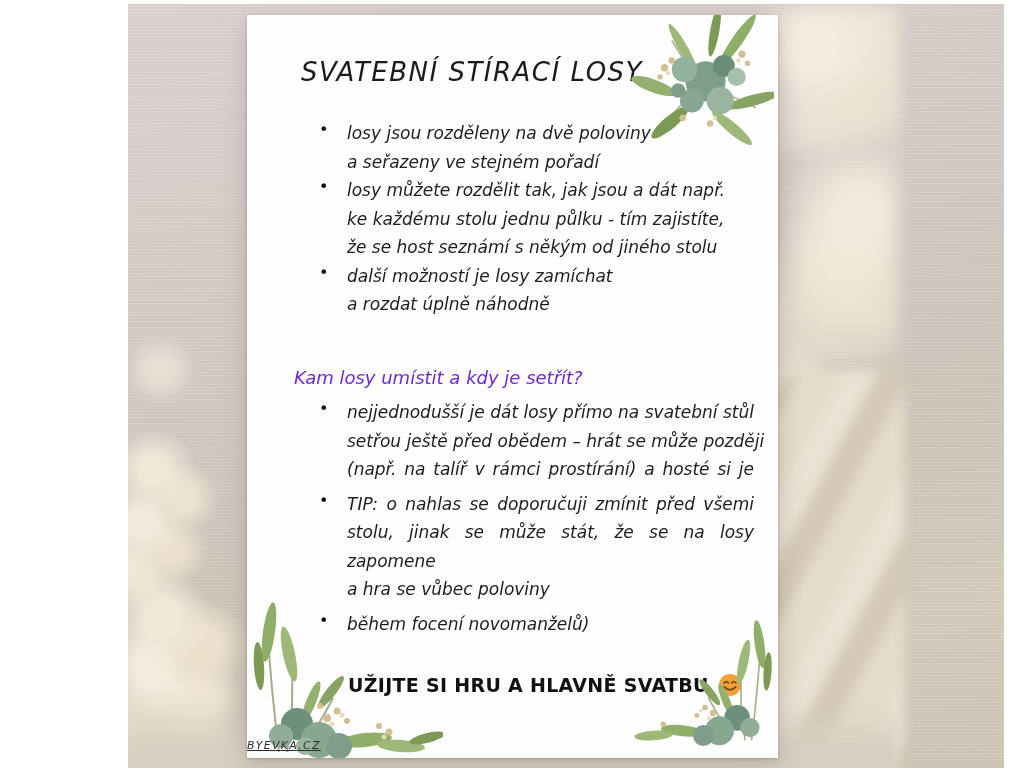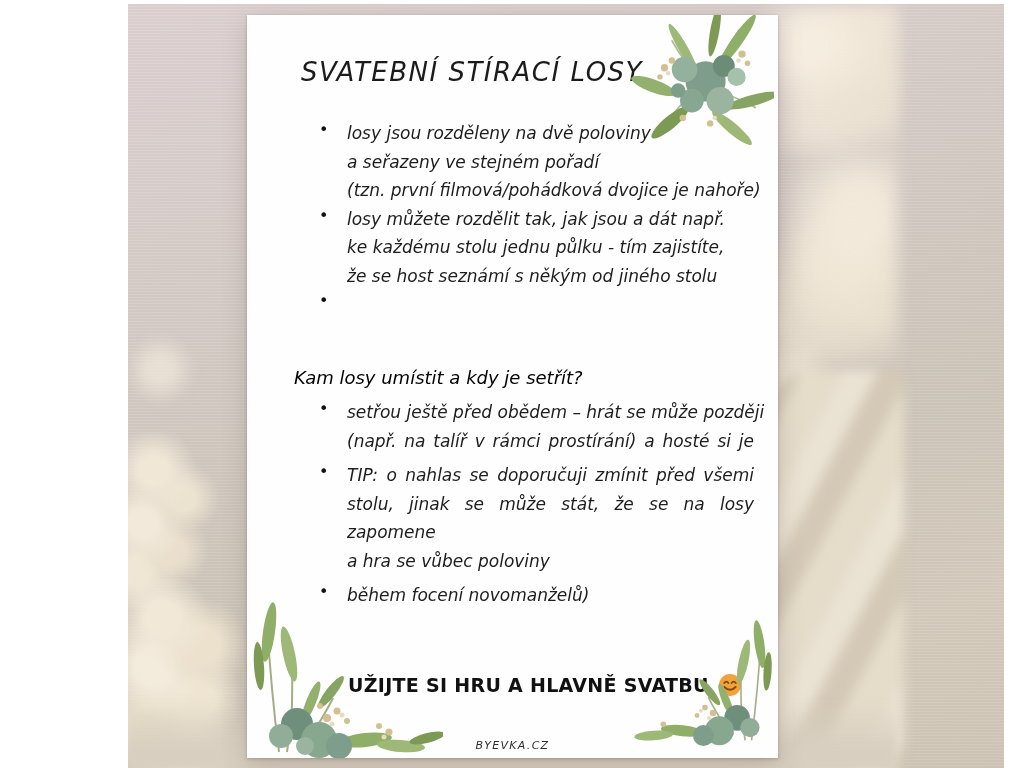--- a/index.html
+++ b/index.html
@@ -82,29 +82,29 @@
   .blist { position:absolute; left:0; width:531px; list-style:none; }
   .blist li { position:relative; padding-left:100px; padding-right:24px; }
   .blist .dot { position:absolute; left:72px; top:1px; font-style:normal; font-size:16px; color:#111; }
   .line { line-height:28.5px; white-space:nowrap; }
   .line.j { white-space:normal; text-align:justify; text-align-last:justify; }
   #list1 { top:104px; }
   #list2 { top:383px; }
   #list2 li { margin-bottom:6px; }
   .subheading {
     position:absolute; left:47px; top:352px;
-    font-style:italic; font-size:18px; color:#000000; white-space:nowrap;
+    font-style:italic; font-size:18px; color:#6d28d9; white-space:nowrap;
   }
   .closing {
     position:absolute; left:101px; top:658px; display:flex; align-items:center; gap:9px;
     font-weight:bold; font-size:19px; letter-spacing:.3px; color:#111; white-space:nowrap;
   }
   .footer {
-    position:absolute; left:0; bottom:6px; width:100%; text-align:center;
-    font-style:italic; font-size:11px; letter-spacing:1.3px; color:#2d2d2d;
+    position:absolute; left:0; bottom:6px; width:100%; 
+    font-style:italic; font-size:11px; letter-spacing:1.3px; color:#2d2d2d;text-decoration:underline;
   }
   .greens { position:absolute; pointer-events:none; }
   .g-tr { top:-4px; right:4px; width:146px; height:150px; }
   .g-bl { left:-6px; bottom:-4px; width:202px; height:168px; }
   .g-br { right:-4px; bottom:-4px; width:162px; height:162px; transform:scaleX(-1); }
 </style>
 </head>
 <body>
 
 <div class="stage">
@@ -158,38 +158,40 @@
             <circle cx="121" cy="52" r="2.5"></circle>
             <circle cx="95" cy="115" r="2.5"></circle>
         </g>
       </svg>
 
       <ul class="blist btext" id="list1">
         <li>
           <span class="dot">•</span>
           <div class="line">losy jsou rozděleny na dvě poloviny</div>
           <div class="line">a seřazeny ve stejném pořadí</div>
-          <div class="line">(tzn. první filmová/pohádková dvojice je nahoře)</div>
         </li>
         <li>
           <span class="dot">•</span>
           <div class="line">losy můžete rozdělit tak, jak jsou a dát např.</div>
           <div class="line">ke každému stolu jednu půlku - tím zajistíte,</div>
           <div class="line">že se host seznámí s někým od jiného stolu</div>
         </li>
         <li>
           <span class="dot">•</span>
+          <div class="line">další možností je losy zamíchat</div>
+          <div class="line">a rozdat úplně náhodně</div>
         </li>
       </ul>
 
       <div class="subheading">Kam losy umístit a kdy je setřít?</div>
 
       <ul class="blist btext" id="list2">
         <li>
           <span class="dot">•</span>
+          <div class="line j">nejjednodušší je dát losy přímo na svatební stůl</div>
           <div class="line">setřou ještě před obědem – hrát se může později</div>
           <div class="line j">(např. na talíř v rámci prostírání) a hosté si je</div>
         </li>
         <li>
           <span class="dot">•</span>
           <div class="line j">TIP: o nahlas se doporučuji zmínit před všemi</div>
           <div class="line j">stolu, jinak se může stát, že se na losy zapomene</div>
           <div class="line">a hra se vůbec poloviny</div>
         </li>
         <li>

